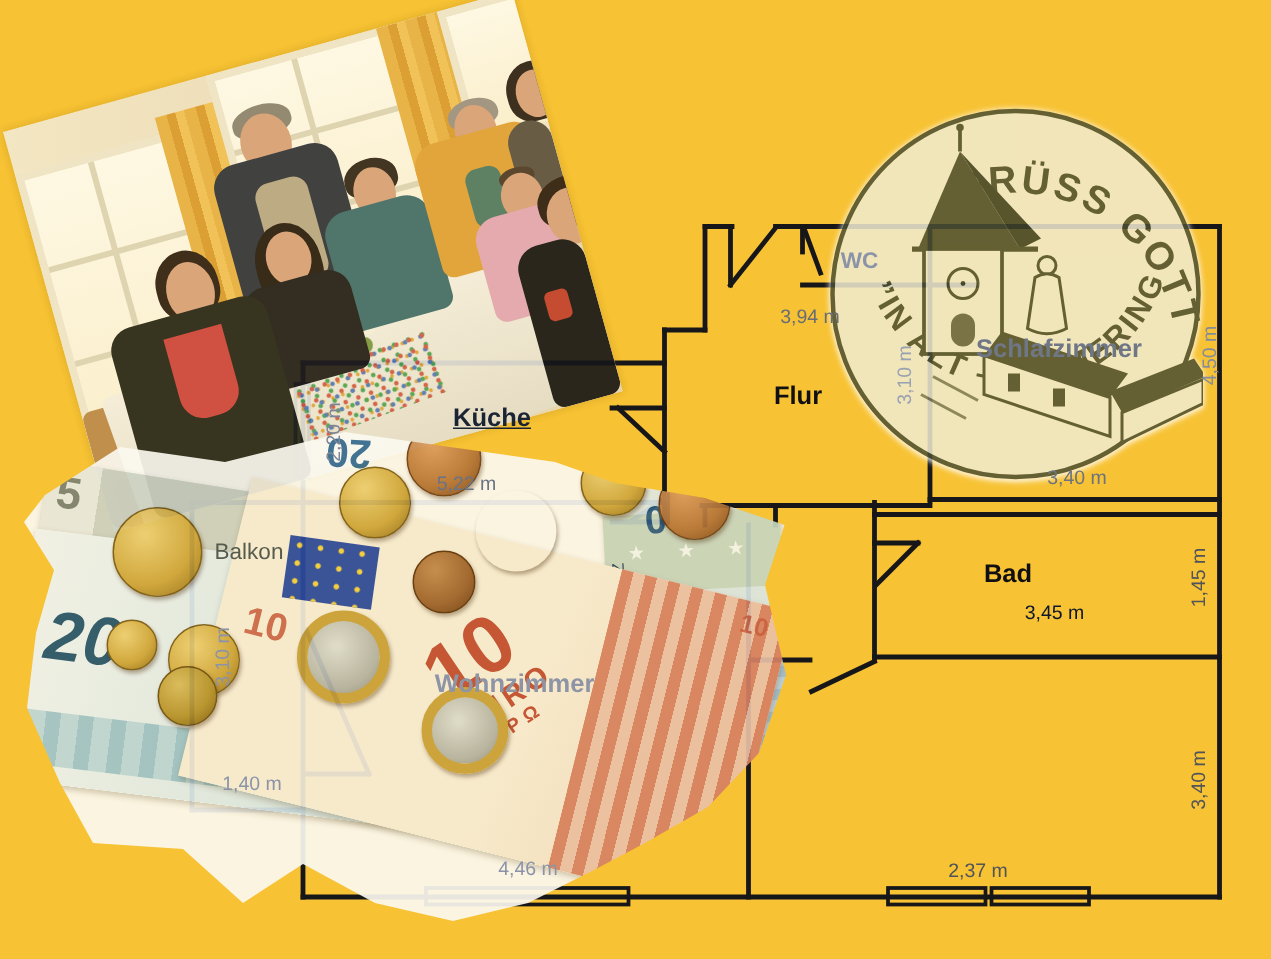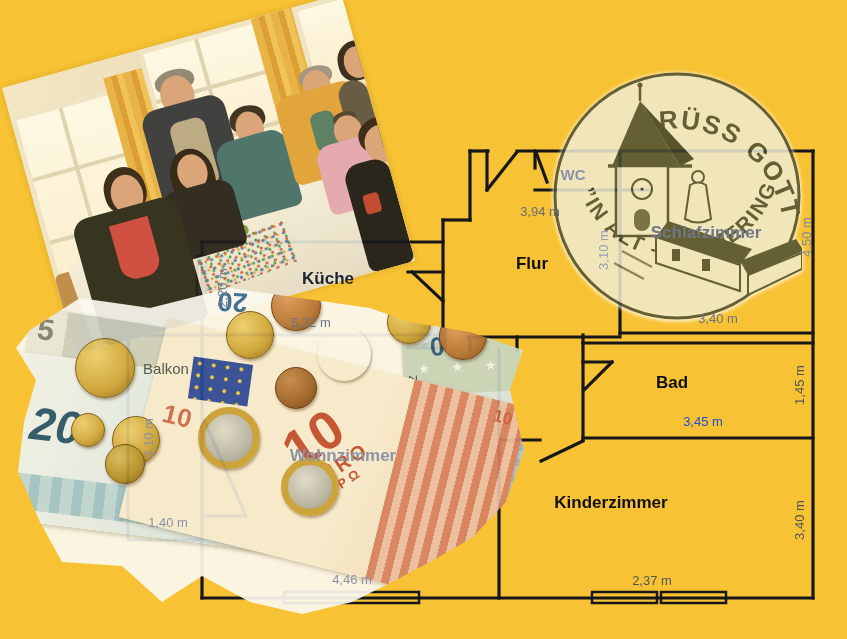--- a/index.html
+++ b/index.html
@@ -297,33 +297,32 @@
         <line x1="70" y1="180" x2="100" y2="196" stroke="#4c5033" stroke-width="2" opacity=".7"></line>
         <line x1="62" y1="192" x2="92" y2="208" stroke="#4c5033" stroke-width="2" opacity=".7"></line>
       </g>
     </svg>
   </div>
 
   <div id="plan-labels">
       <span class="plabel bold" style="left: 573px; top: 174px; color: rgb(139, 147, 168); font-size: 15px; transform: translate(-50%, -50%) rotate(0deg);">WC</span>
       <span class="plabel bold" style="left: 520px; top: 264px; color: rgb(16, 16, 18); font-size: 17px; transform: translate(-50%, -50%) rotate(0deg); margin-left: 12px;">Flur</span>
       <span class="plabel bold" style="left: 706px; top: 233px; color: rgb(111, 119, 135); font-size: 17px; transform: translate(-50%, -50%) rotate(0deg);">Schlafzimmer</span>
-      <span class="plabel bold" style="left: 328px; top: 279px; color: rgb(27, 36, 51); font-size: 17px; transform: translate(-50%, -50%) rotate(0deg);">Küche</span>
+      <span class="plabel bold" style="left: 328px; top: 279px; color: rgb(27, 36, 51); font-size: 17px; transform: translate(-50%, -50%) rotate(0deg); text-decoration: underline;">Küche</span>
       <span class="plabel bold" style="left: 672px; top: 383px; color: rgb(16, 16, 18); font-size: 17px; transform: translate(-50%, -50%) rotate(0deg);">Bad</span>
       <span class="plabel" style="left: 166px; top: 368px; color: rgb(86, 91, 78); font-size: 15px; transform: translate(-50%, -50%) rotate(0deg); text-align: center;">Balkon</span>
       <span class="plabel bold" style="left: 343px; top: 456px; color: rgb(141, 148, 166); font-size: 17px; transform: translate(-50%, -50%) rotate(0deg);">Wohnzimmer</span>
-      <span class="plabel bold" style="left: 611px; top: 503px; color: rgb(16, 16, 18); font-size: 17px; transform: translate(-50%, -50%) rotate(0deg);">Kinderzimmer</span>
       <span class="plabel" style="left: 540px; top: 211px; color: rgb(104, 109, 118); font-size: 13px; transform: translate(-50%, -50%) rotate(0deg);">3,94 m</span>
       <span class="plabel" style="left: 222px; top: 288px; color: rgb(124, 132, 152); font-size: 13px; transform: translate(-50%, -50%) rotate(-90deg);">2,20 m</span>
       <span class="plabel" style="left: 311px; top: 322px; color: rgb(106, 115, 134); font-size: 13px; transform: translate(-50%, -50%) rotate(0deg);">5,22 m</span>
       <span class="plabel" style="left: 148px; top: 438px; color: rgb(138, 147, 168); font-size: 13px; transform: translate(-50%, -50%) rotate(-90deg);">3,10 m</span>
       <span class="plabel" style="left: 168px; top: 522px; color: rgb(138, 147, 168); font-size: 13px; transform: translate(-50%, -50%) rotate(0deg);">1,40 m</span>
       <span class="plabel" style="left: 352px; top: 579px; color: rgb(138, 147, 168); font-size: 13px; transform: translate(-50%, -50%) rotate(0deg);">4,46 m</span>
       <span class="plabel" style="left: 603px; top: 250px; color: rgb(154, 162, 178); font-size: 13px; transform: translate(-50%, -50%) rotate(-90deg);">3,10 m</span>
       <span class="plabel" style="left: 718px; top: 318px; color: rgb(107, 114, 128); font-size: 13px; transform: translate(-50%, -50%) rotate(0deg);">3,40 m</span>
       <span class="plabel" style="left: 806px; top: 237px; color: rgb(132, 139, 156); font-size: 13px; transform: translate(-50%, -50%) rotate(-90deg);">4,50 m</span>
-      <span class="plabel" style="left: 703px; top: 421px; color: #1d4ed8; font-size: 13px; transform: translate(-50%, -50%) rotate(0deg); text-align: center;">3,45 m</span>
+      <span class="plabel" style="left: 703px; top: 408px; color: #0f172a; font-size: 13px; transform: translate(-50%, -50%) rotate(0deg); text-align: center;">3,45 m</span>
       <span class="plabel" style="left: 799px; top: 385px; color: rgb(81, 84, 89); font-size: 13px; transform: translate(-50%, -50%) rotate(-90deg);">1,45 m</span>
       <span class="plabel" style="left: 652px; top: 580px; color: rgb(81, 84, 89); font-size: 13px; transform: translate(-50%, -50%) rotate(0deg);">2,37 m</span>
       <span class="plabel" style="left: 799px; top: 520px; color: rgb(81, 84, 89); font-size: 13px; transform: translate(-50%, -50%) rotate(-90deg);">3,40 m</span>
     </div>
 
 </div>
 
 </body></html>

